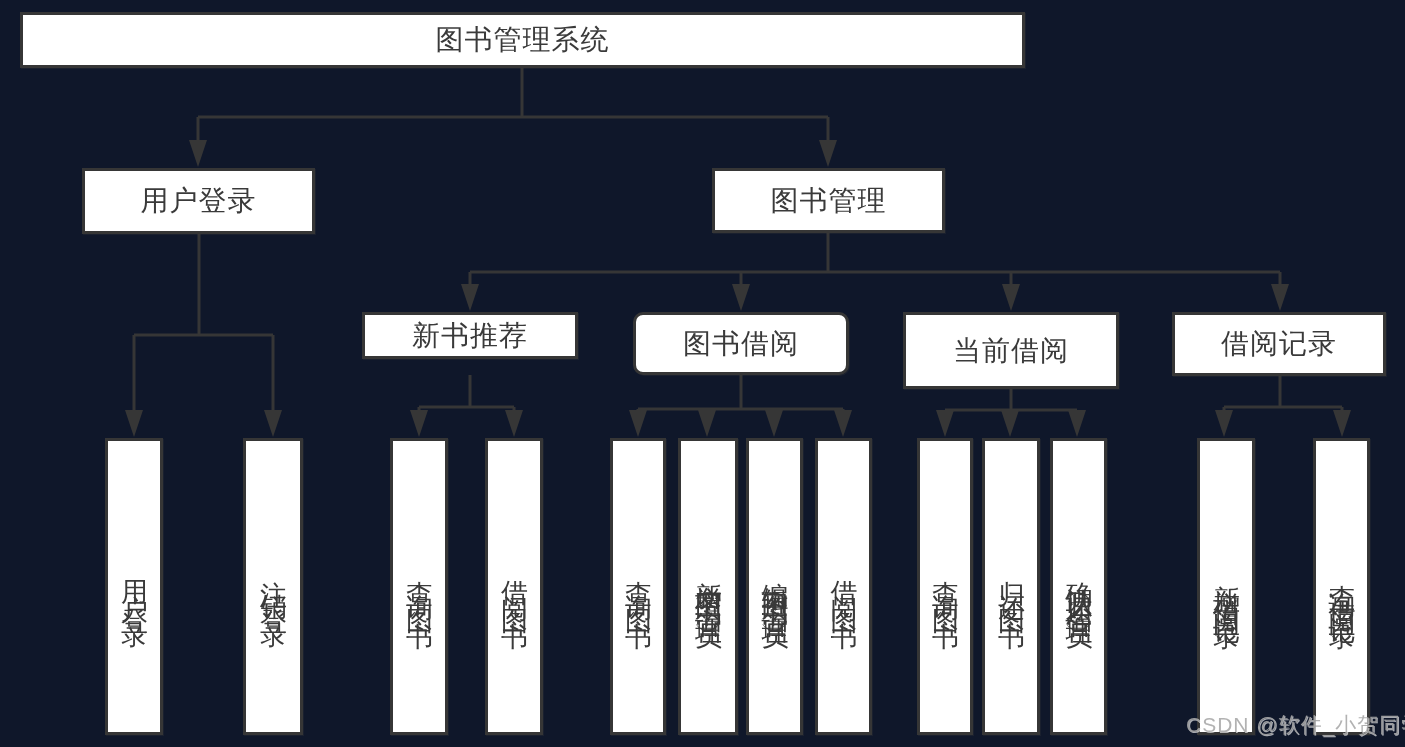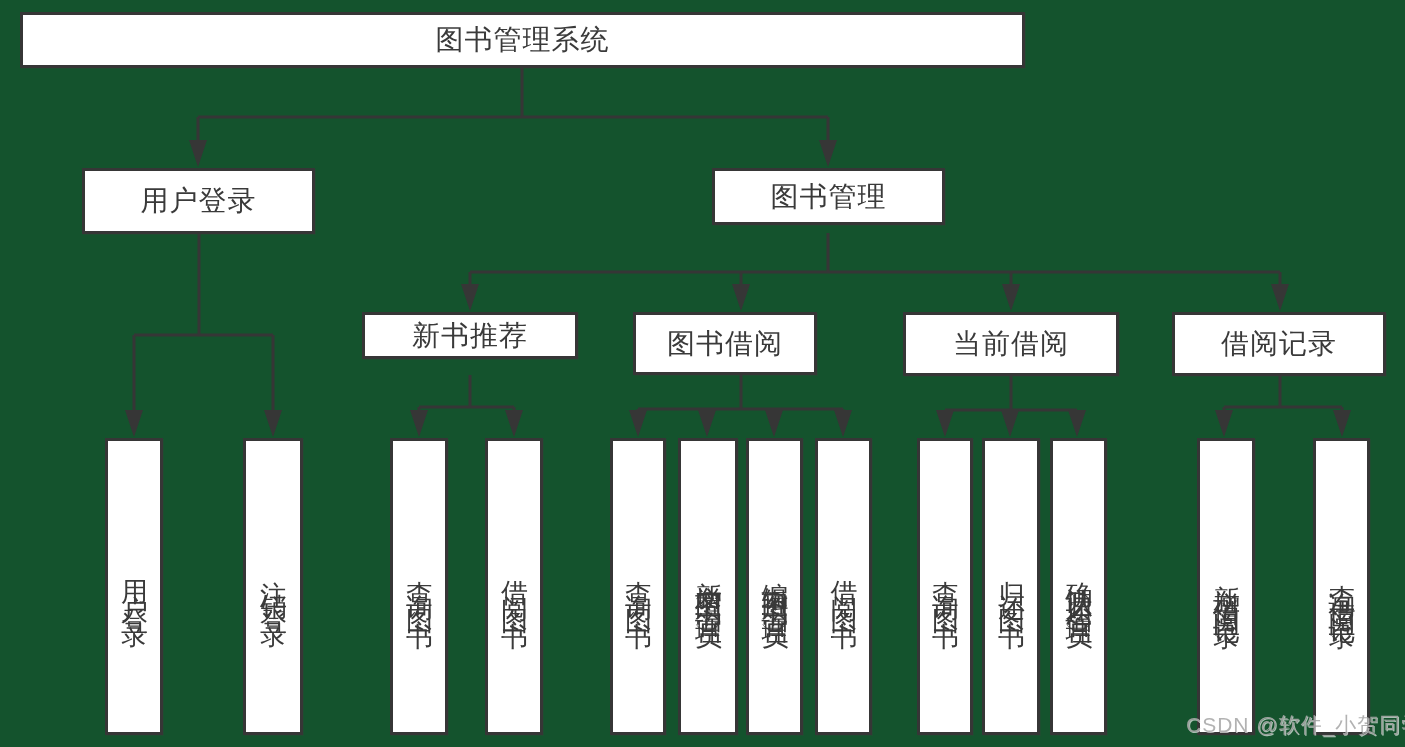--- a/index.html
+++ b/index.html
@@ -1,17 +1,17 @@
 <!DOCTYPE html>
 <html><head>
 <meta charset="utf-8">
 <style>
   html,body{margin:0;padding:0;background:#ffffff;}
   body{font-family:"Liberation Sans","DejaVu Sans",sans-serif;}
-  #stage{position:relative;width:1405px;height:747px;background:#14532d;overflow:hidden;text-decoration:underline;}
+  #stage{position:relative;width:1405px;height:747px;background:#0f172a;overflow:hidden;text-decoration:underline;}
   #wires{position:absolute;left:0;top:0;z-index:1;}
   .box{
     position:absolute;
     box-sizing:border-box;
     border:3px solid #363636;
     background:#ffffff;
     display:flex;align-items:center;justify-content:center;
     color:#3a3a3a;
     z-index:2;
     box-shadow:1px 1px 0 rgba(60,60,60,0.25);
@@ -84,31 +84,31 @@
     </g>
   </svg>
 
   <div class="box" style="left:20px;top:12px;width:1005px;height:56px;">
     <span class="hlabel">图书管理系统</span>
   </div>
 
   <div class="box" style="left:82px;top:168px;width:233px;height:66px;">
     <span class="hlabel">用户登录</span>
   </div>
-  <div class="box" style="left:712px;top:168px;width:233px;height:57px;">
+  <div class="box" style="left:712px;top:168px;width:233px;height:65px;">
     <span class="hlabel">图书管理</span>
   </div>
 
   <div class="box" style="left:362px;top:312px;width:216px;height:47px;">
     <span class="hlabel">新书推荐</span>
   </div>
-  <div class="box" style="left:633px;top:312px;width:184px;height:63px;">
+  <div class="box" style="left:633px;top:312px;width:216px;height:63px;border-radius:10px;">
     <span class="hlabel">图书借阅</span>
   </div>
-  <div class="box" style="left:903px;top:312px;width:216px;height:64px;">
+  <div class="box" style="left:903px;top:312px;width:216px;height:77px;">
     <span class="hlabel">当前借阅</span>
   </div>
   <div class="box" style="left:1172px;top:312px;width:214px;height:64px;">
     <span class="hlabel">借阅记录</span>
   </div>
 
   <div class="box leaf" style="left:105px;width:58px;">
     <span class="vtext">用户登录</span>
   </div>
   <div class="box leaf" style="left:243px;width:60px;">

